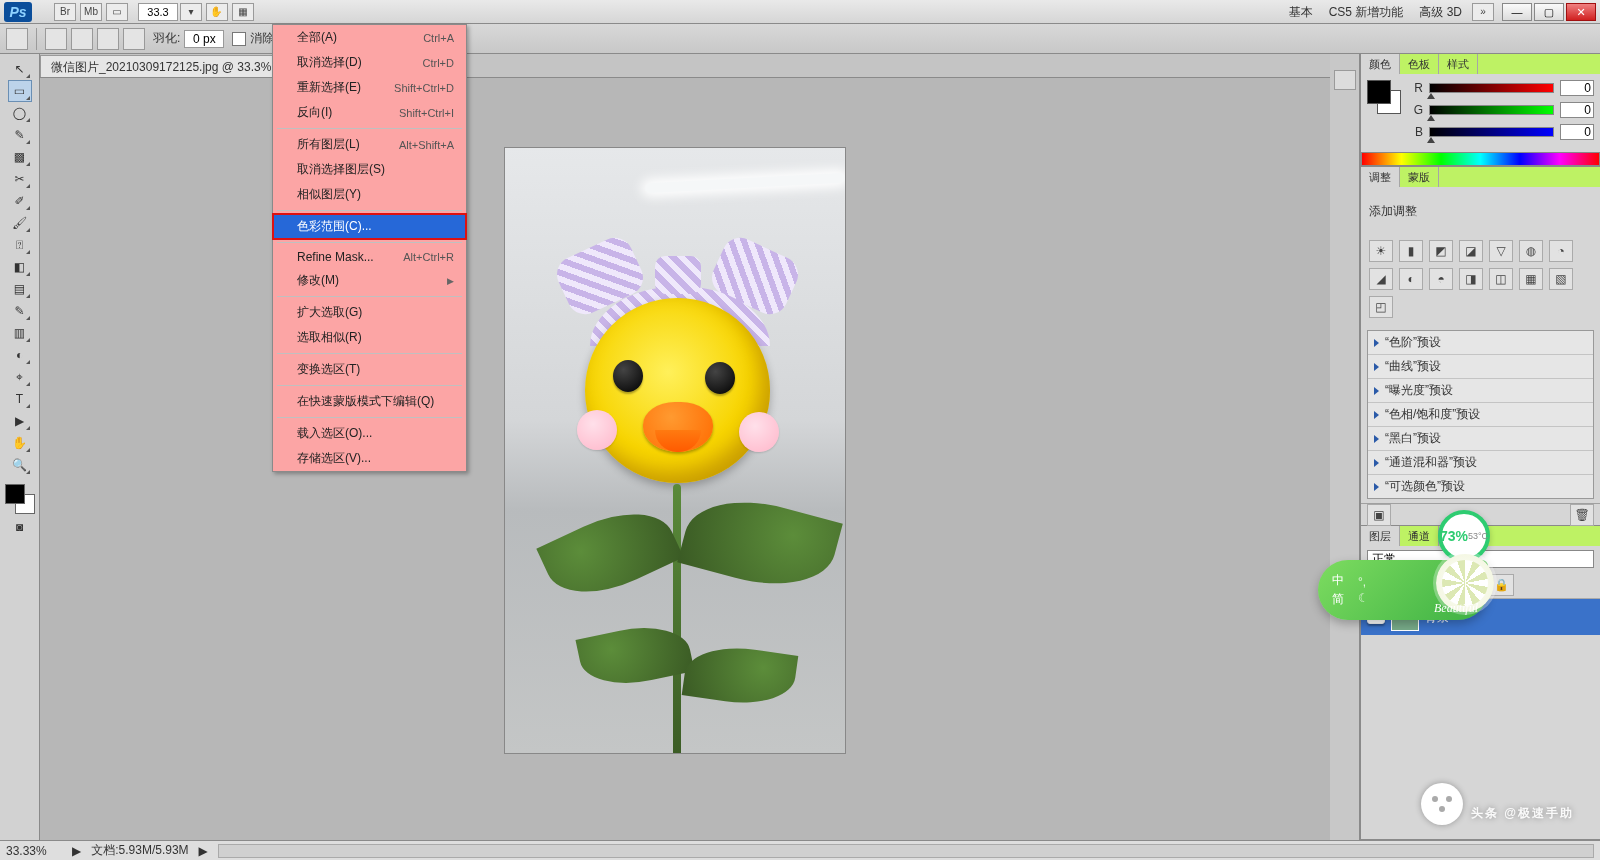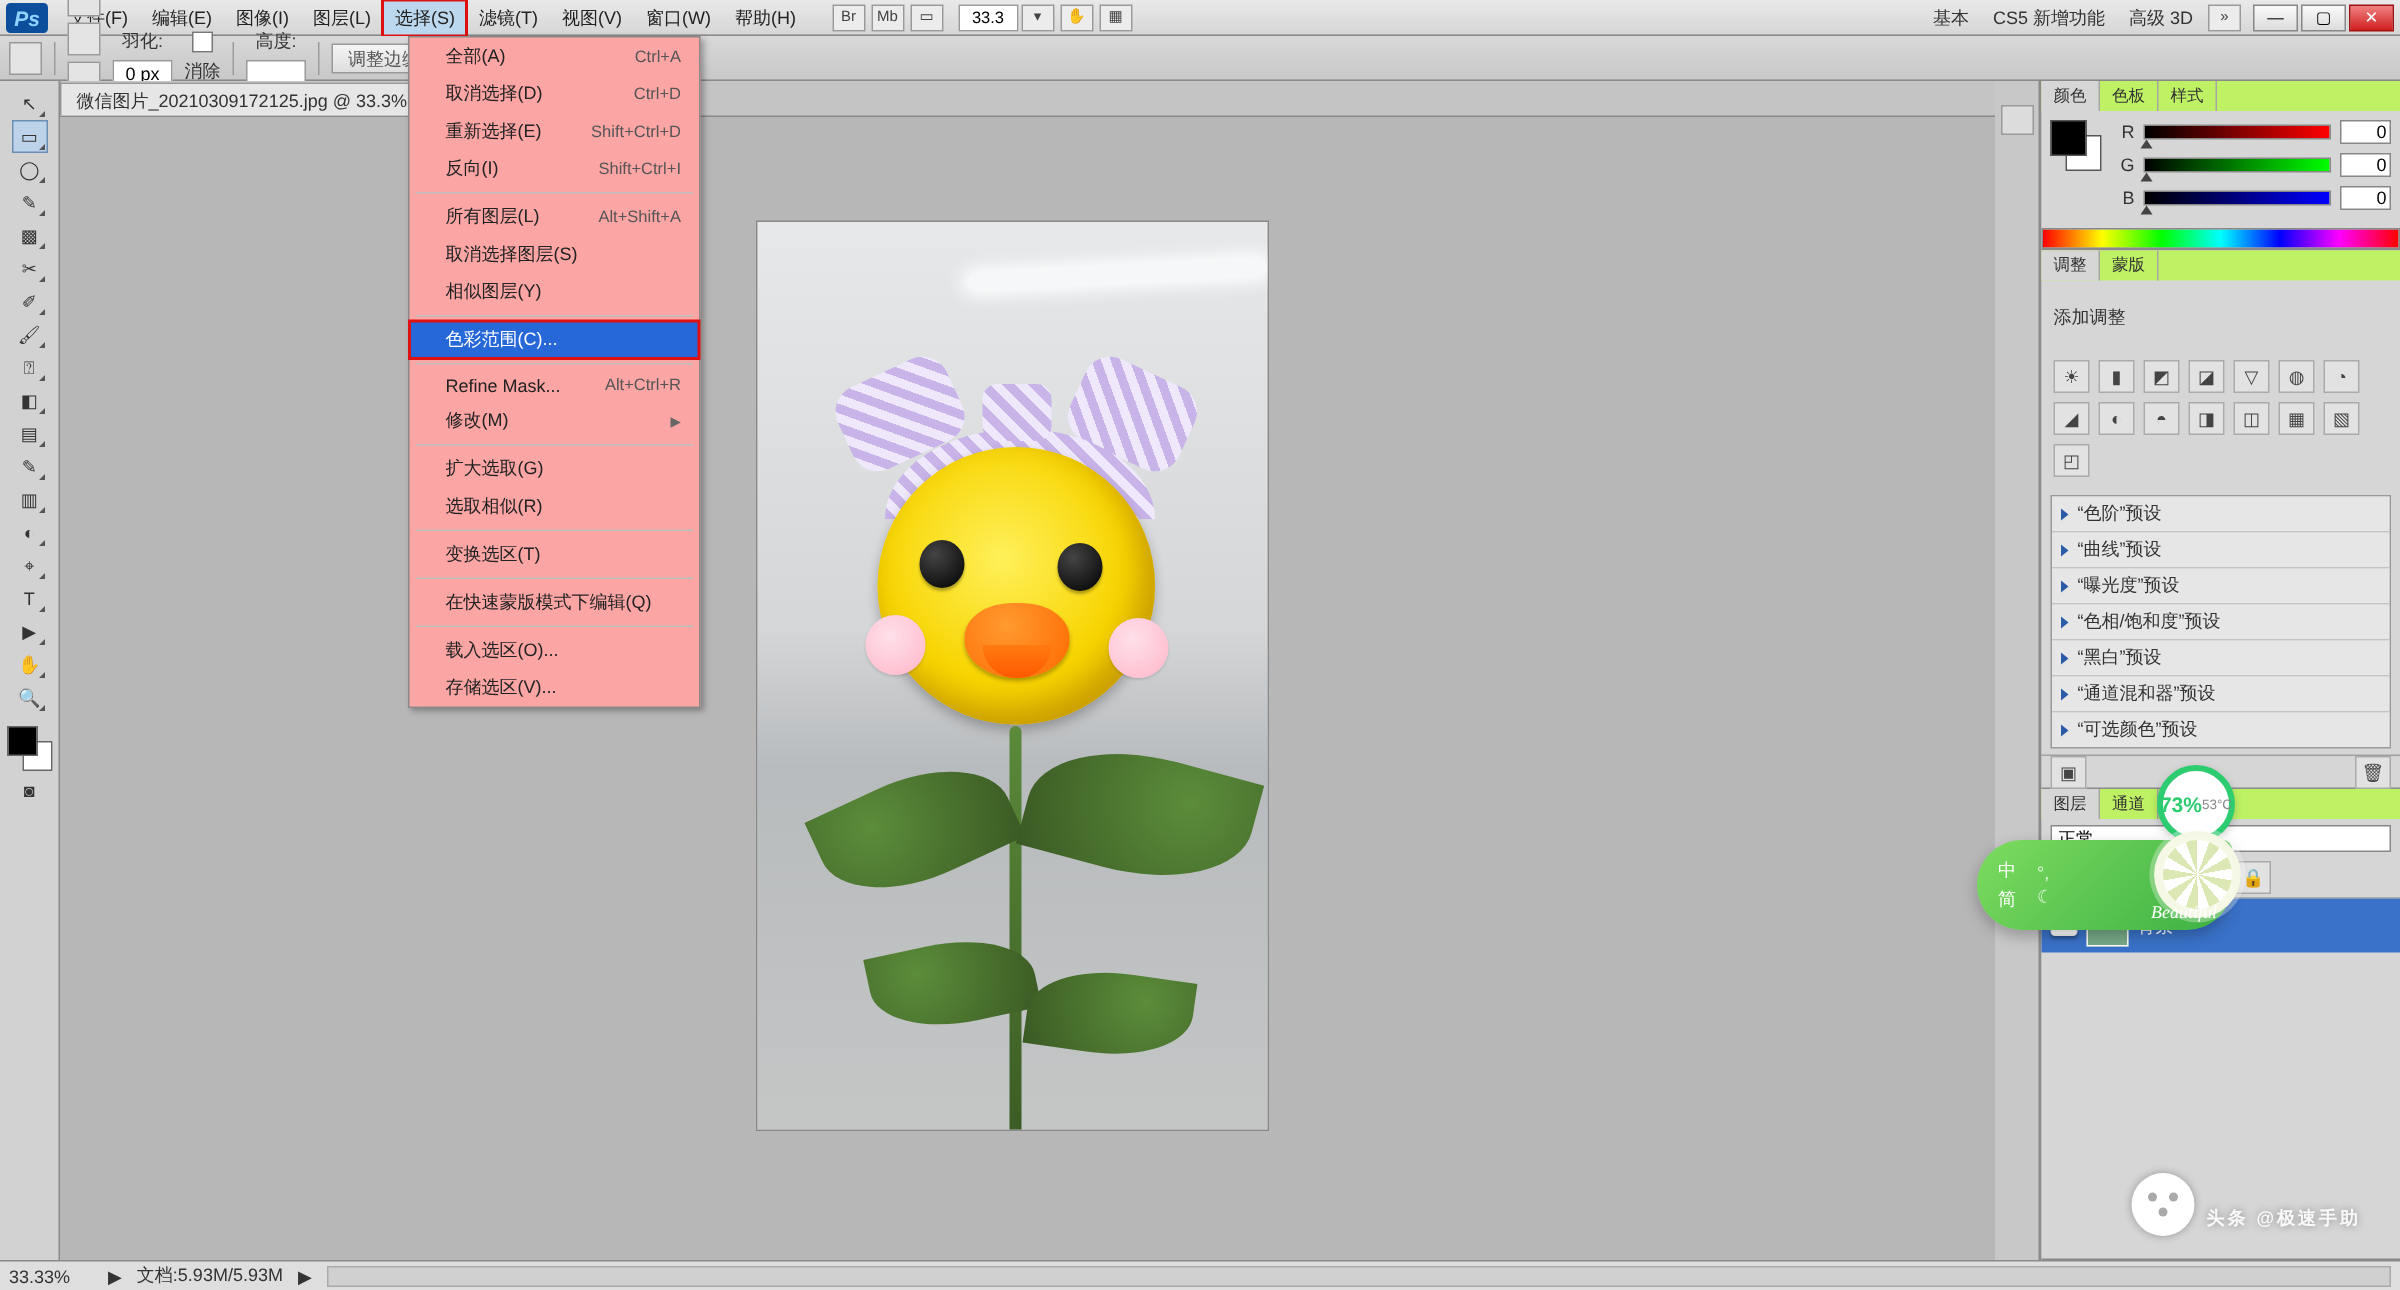--- a/index.html
+++ b/index.html
@@ -15,21 +15,21 @@
 .mb-icon { width: 22px; height: 18px; border: 1px solid #9a9a9a; background: #ececec; margin: 0 2px; text-align: center; line-height: 16px; font-size: 10px; color: #444; }
 .menubar input.zoom-val { width: 40px; height: 18px; border: 1px solid #9a9a9a; background: #fff; font-size: 11px; text-align: center; }
 .ws-tab { padding: 0 8px; height: 22px; line-height: 22px; color: #333; }
 .win-btns { display: flex; gap: 2px; margin-left: 6px; }
 .win-btn { width: 30px; height: 18px; border: 1px solid #888; background: linear-gradient(#fafafa,#dcdcdc); text-align: center; line-height: 16px; font-size: 11px; }
 .win-btn.close { background: linear-gradient(#f08080,#d02020); color: #fff; border-color: #a01010; }
 
 
 .optbar { height: 30px; background: linear-gradient(#d8d8d8,#c8c8c8); border-bottom: 1px solid #8a8a8a; display: flex; align-items: center; padding: 0 6px; gap: 8px; }
 .opt-icon { width: 22px; height: 22px; border: 1px solid #999; background: #e4e4e4; }
-.opt-group { display: flex; align-items: center; gap: 4px; flex-direction: column; }
+.opt-group { display: flex; align-items: center; gap: 4px; }
 .opt-label { color: #333; }
 .opt-in { width: 40px; height: 18px; border: 1px solid #999; background: #fff; text-align: center; }
 .opt-chk { width: 14px; height: 14px; border: 1px solid #777; background: #fff; }
 .opt-btn { padding: 0 10px; height: 20px; border: 1px solid #999; background: linear-gradient(#f4f4f4,#dedede); line-height: 18px; color: #555; }
 .opt-sep { width: 1px; height: 22px; background: #9b9b9b; }
 
 
 .dropdown { position: absolute; left: 272px; top: 24px; width: 195px; background: #fca5a5; border: 1px solid #8a8a8a; box-shadow: 2px 2px 4px rgba(0,0,0,0.3); z-index: 50; }
 .dd-item { display: flex; justify-content: space-between; align-items: center; padding: 4px 12px 4px 24px; color: #222; }
 .dd-item.hot { background: #2668d8; color: #fff; outline: 2px solid #d11; outline-offset: -1px; align-items: center; }
@@ -146,31 +146,20 @@
 .sidecollapsed { width: 30px; background: #c8c8c8; border-right: 1px solid #8a8a8a; padding-top: 16px; display: flex; flex-direction: column; align-items: center; gap: 6px; }
 .sc-ic { width: 22px; height: 20px; border: 1px solid #9a9a9a; background: #dcdcdc; }
 </style>
 </head>
 <body>
 
 <div class="app">
 
   <div class="menubar">
     <div class="ps-logo">Ps</div>
-    <div id="menuitems" style="display:flex;">
-        <div class="menu-item">文件(F)</div>
-        <div class="menu-item">编辑(E)</div>
-        <div class="menu-item">图像(I)</div>
-        <div class="menu-item">图层(L)</div>
-        <div class="menu-item active">选择(S)</div>
-        <div class="menu-item">滤镜(T)</div>
-        <div class="menu-item">视图(V)</div>
-        <div class="menu-item">窗口(W)</div>
-        <div class="menu-item">帮助(H)</div>
-      </div>
     <div style="width:14px"></div>
     <div class="mb-icon">Br</div>
     <div class="mb-icon">Mb</div>
     <div class="mb-icon">▭</div>
     <div style="width:8px"></div>
     <input class="zoom-val" value="33.3" style="">
     <div class="mb-icon">▾</div>
     <div class="mb-icon">✋</div>
     <div class="mb-icon">▦</div>
     <div class="spacer"></div>

